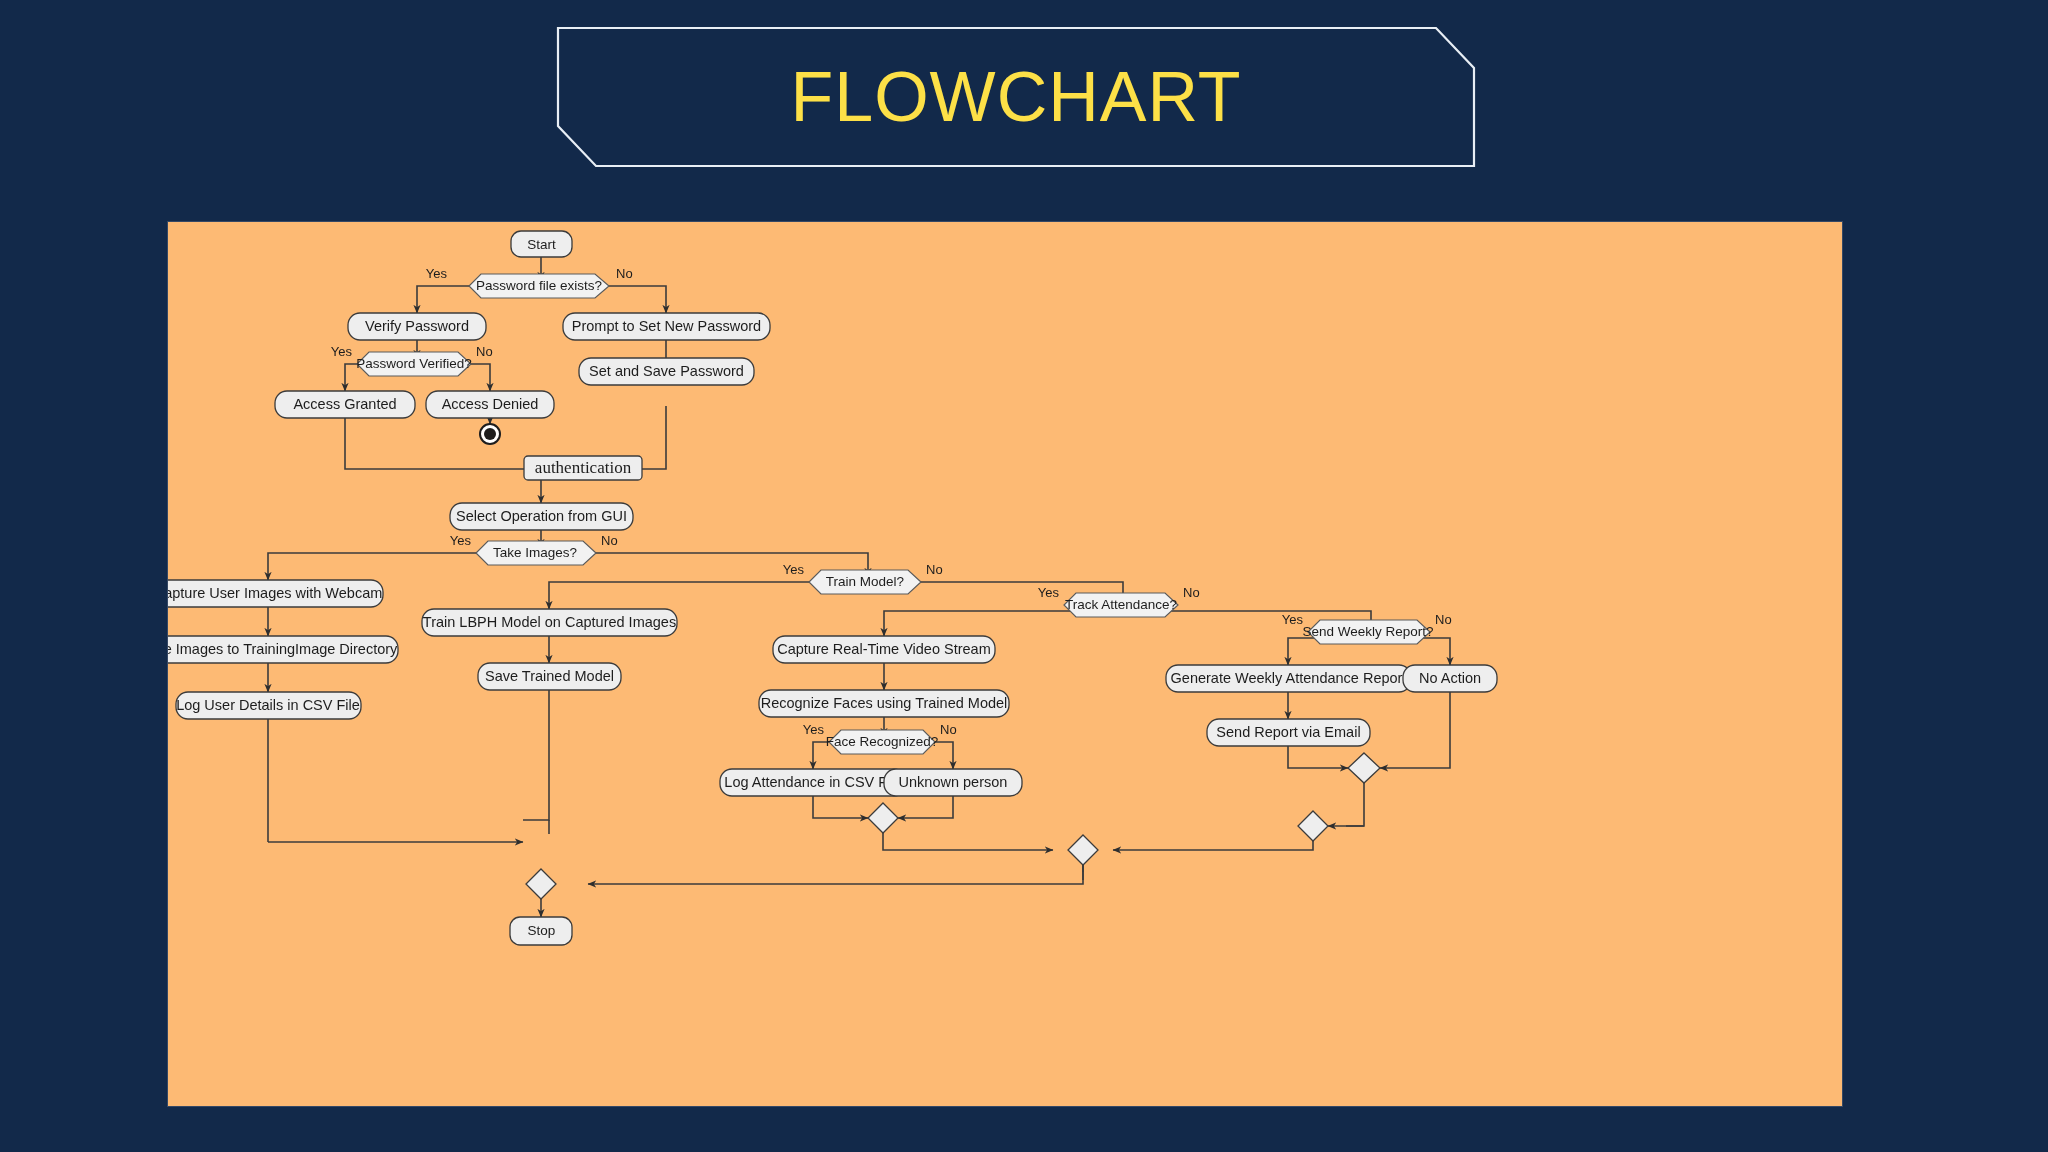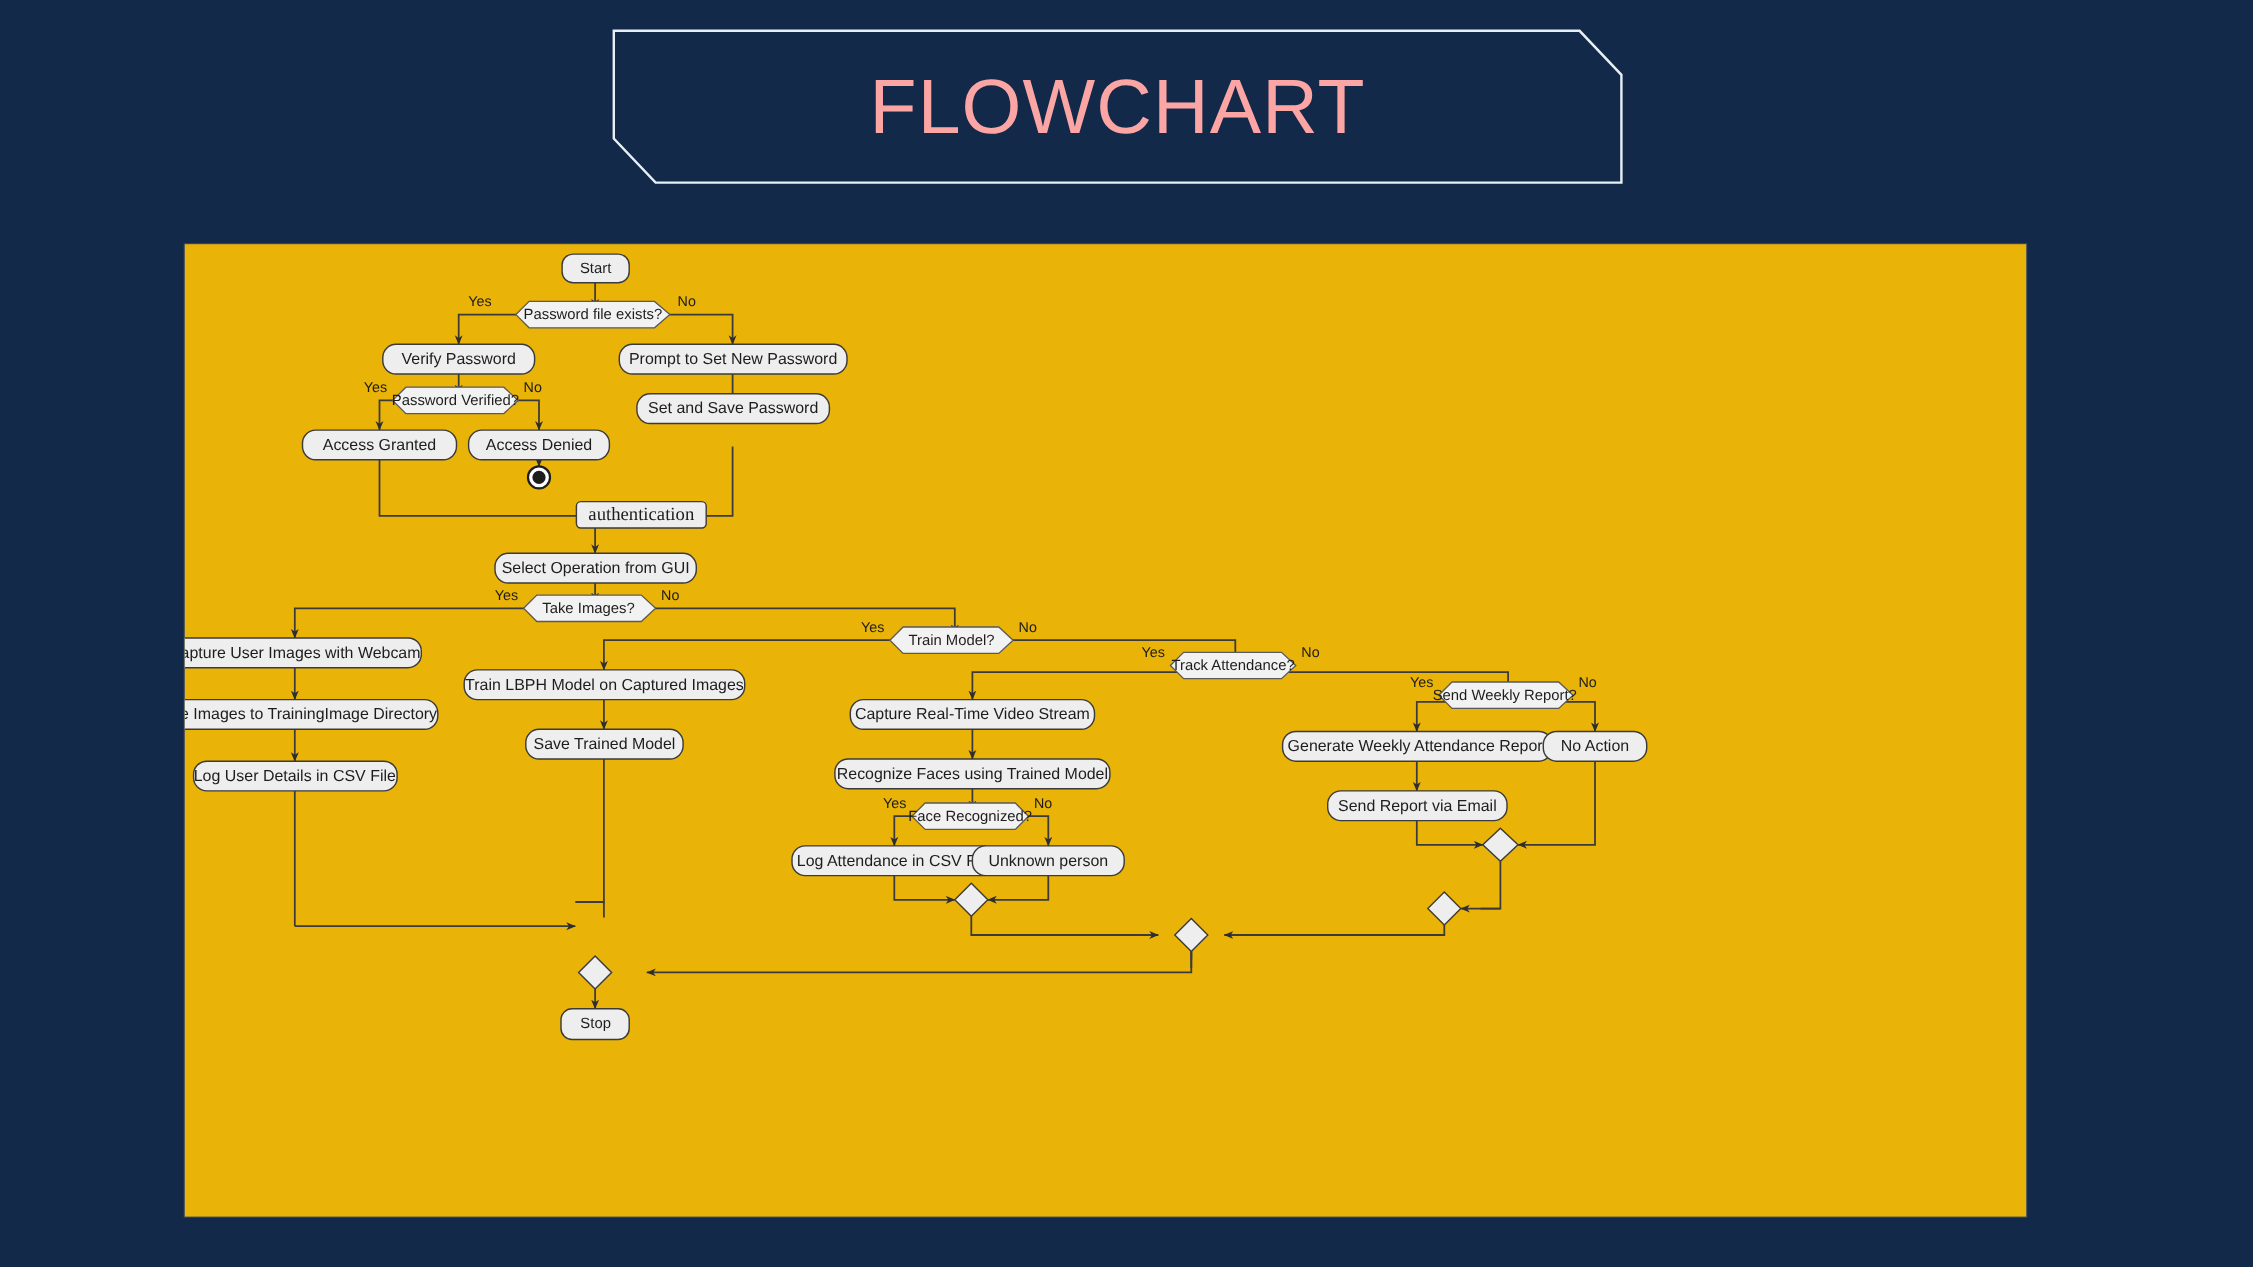--- a/index.html
+++ b/index.html
@@ -36,36 +36,36 @@
     height: 142px;
   }
   #title-text {
     position: absolute;
     left: 0; top: 0;
     width: 920px;
     height: 142px;
     display: flex;
     align-items: center;
     justify-content: center;
-    color: #fca5a5;
+    color: #fde047;
     font-family: "Liberation Sans", sans-serif;
     font-size: 70px;
     font-weight: 400;
     letter-spacing: 1px;
     white-space: nowrap;
   }
 
   
   #diagram-panel {
     position: absolute;
     left: 168px;
     top: 222px;
     width: 1674px;
     height: 884px;
-    background: #eab308;
+    background: #fdba74;
     box-shadow: 0 0 0 1px rgba(255,255,255,0.15);
   }
   #diagram-svg {
     display: block;
     width: 1674px;
     height: 884px;
   }
 
   
   .nodeRect {

